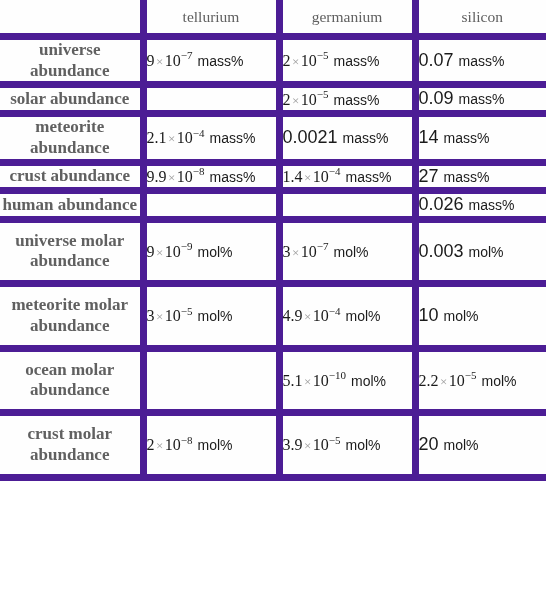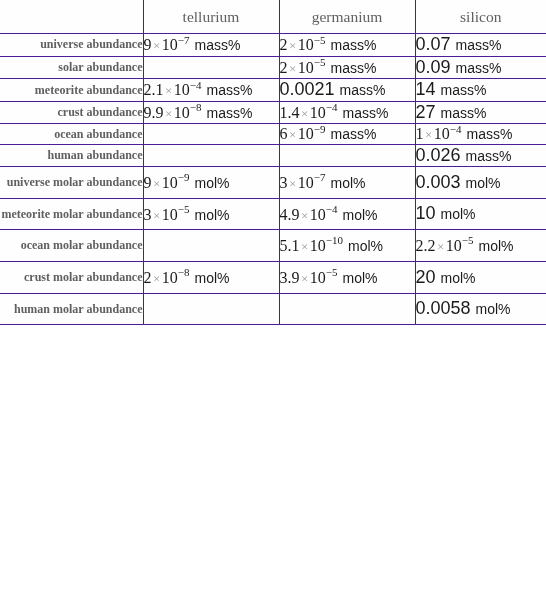--- a/index.html
+++ b/index.html
@@ -19,21 +19,21 @@
     table-layout: fixed;
     background: #701a75;
   }
   table.abundance-table col.c-label { width: 143px; }
   table.abundance-table col.c-te    { width: 136px; }
   table.abundance-table col.c-ge    { width: 136px; }
   table.abundance-table col.c-si    { width: 131px; }
 
   table.abundance-table th,
   table.abundance-table td {
-    border: 1px solid #4c1d95;
+    border: 7px solid #4c1d95;
     padding: 0;
     vertical-align: middle;
     background: #fefefe;
   }
   
   table.abundance-table tr > *:first-child { border-left: none; }
   table.abundance-table tr > *:last-child  { border-right: none; }
   table.abundance-table tr:first-child > * { border-top: none; }
 
   .hdr-cell {
@@ -43,25 +43,25 @@
     font-size: 15.5px;
     font-weight: normal;
     color: #606060;
     padding: 0 6px;
     white-space: nowrap;
   }
   .hdr-blank { height: 33px; }
 
   .row-label {
     font-family: "Liberation Serif", serif;
-    font-size: 12px;
+    font-size: 17px;
     color: #606060;
     padding: 6px 8px 6px 9px;
     line-height: 1.22;
-    text-align: right;
+    text-align: center;
   }
   .val-cell {
     padding: 6px 8px 6px 10px;
     text-align: left;
     color: #1b1b1b;
     font-size: 14px;
     line-height: 1.2;
     white-space: nowrap;
   }
   .val-wrap { display: inline; }
@@ -139,26 +139,20 @@
         <td class="val-cell"><span class="val-wrap"><span class="plain">0.0021</span><span class="unit">mass%</span></span></td>
         <td class="val-cell"><span class="val-wrap"><span class="plain">14</span><span class="unit">mass%</span></span></td>
       </tr>
       <tr>
         <th class="row-label">crust abundance</th>
         <td class="val-cell"><span class="val-wrap"><span class="mant">9.9</span><span class="times">×</span><span class="base">10</span><sup class="exp">−8</sup><span class="unit">mass%</span></span></td>
         <td class="val-cell"><span class="val-wrap"><span class="mant">1.4</span><span class="times">×</span><span class="base">10</span><sup class="exp">−4</sup><span class="unit">mass%</span></span></td>
         <td class="val-cell"><span class="val-wrap"><span class="plain">27</span><span class="unit">mass%</span></span></td>
       </tr>
       <tr>
-        <th class="row-label">ocean abundance</th>
-        <td class="val-cell empty-cell"></td>
-        <td class="val-cell"><span class="val-wrap"><span class="mant">6</span><span class="times">×</span><span class="base">10</span><sup class="exp">−9</sup><span class="unit">mass%</span></span></td>
-        <td class="val-cell"><span class="val-wrap"><span class="mant">1</span><span class="times">×</span><span class="base">10</span><sup class="exp">−4</sup><span class="unit">mass%</span></span></td>
-      </tr>
-      <tr>
         <th class="row-label">human abundance</th>
         <td class="val-cell empty-cell"></td>
         <td class="val-cell empty-cell"></td>
         <td class="val-cell"><span class="val-wrap"><span class="plain">0.026</span><span class="unit">mass%</span></span></td>
       </tr>
       <tr class="r-tall">
         <th class="row-label">universe molar abundance</th>
         <td class="val-cell"><span class="val-wrap"><span class="mant">9</span><span class="times">×</span><span class="base">10</span><sup class="exp">−9</sup><span class="unit">mol%</span></span></td>
         <td class="val-cell"><span class="val-wrap"><span class="mant">3</span><span class="times">×</span><span class="base">10</span><sup class="exp">−7</sup><span class="unit">mol%</span></span></td>
         <td class="val-cell"><span class="val-wrap"><span class="plain">0.003</span><span class="unit">mol%</span></span></td>
@@ -174,20 +168,14 @@
         <td class="val-cell empty-cell"></td>
         <td class="val-cell"><span class="val-wrap"><span class="mant">5.1</span><span class="times">×</span><span class="base">10</span><sup class="exp">−10</sup><span class="unit">mol%</span></span></td>
         <td class="val-cell"><span class="val-wrap"><span class="mant">2.2</span><span class="times">×</span><span class="base">10</span><sup class="exp">−5</sup><span class="unit">mol%</span></span></td>
       </tr>
       <tr class="r-tall">
         <th class="row-label">crust molar abundance</th>
         <td class="val-cell"><span class="val-wrap"><span class="mant">2</span><span class="times">×</span><span class="base">10</span><sup class="exp">−8</sup><span class="unit">mol%</span></span></td>
         <td class="val-cell"><span class="val-wrap"><span class="mant">3.9</span><span class="times">×</span><span class="base">10</span><sup class="exp">−5</sup><span class="unit">mol%</span></span></td>
         <td class="val-cell"><span class="val-wrap"><span class="plain">20</span><span class="unit">mol%</span></span></td>
       </tr>
-      <tr class="r-tall">
-        <th class="row-label">human molar abundance</th>
-        <td class="val-cell empty-cell"></td>
-        <td class="val-cell empty-cell"></td>
-        <td class="val-cell"><span class="val-wrap"><span class="plain">0.0058</span><span class="unit">mol%</span></span></td>
-      </tr>
     </tbody>
 </table>
 
 </body></html>

